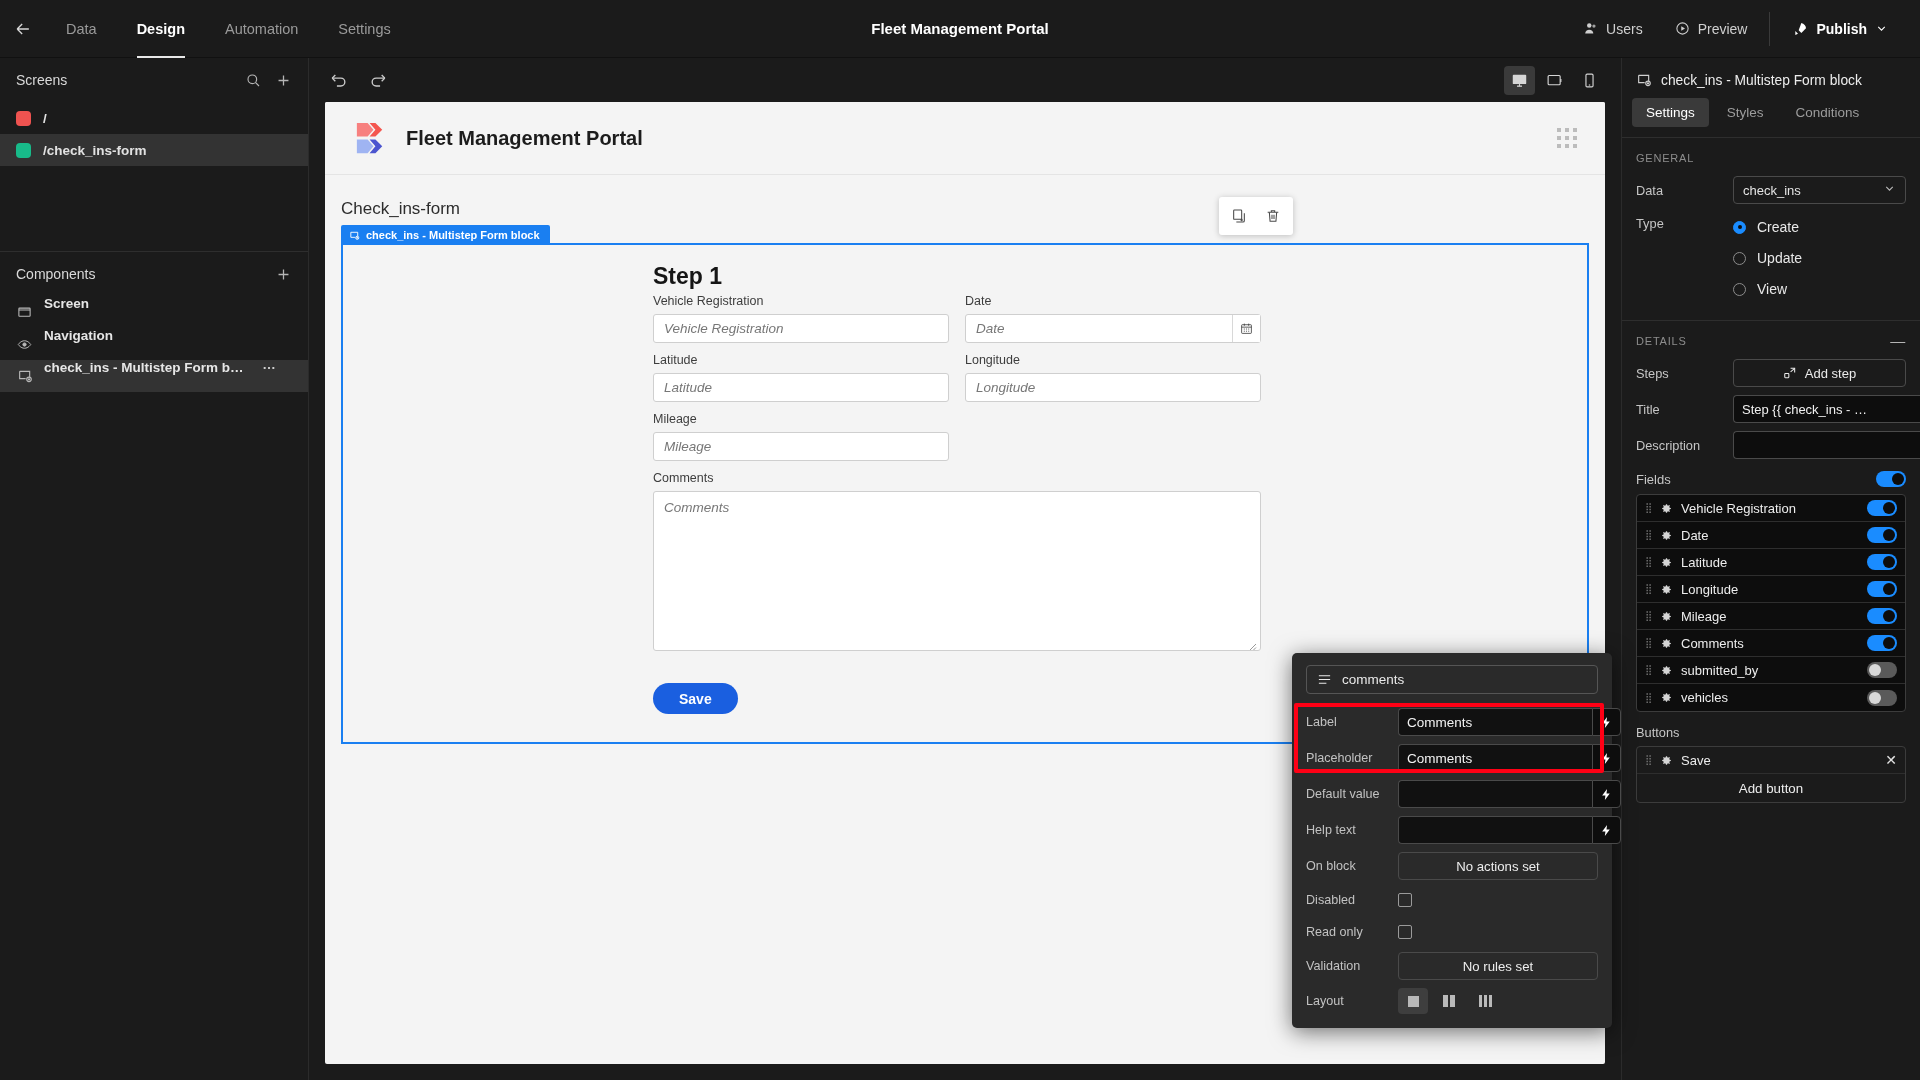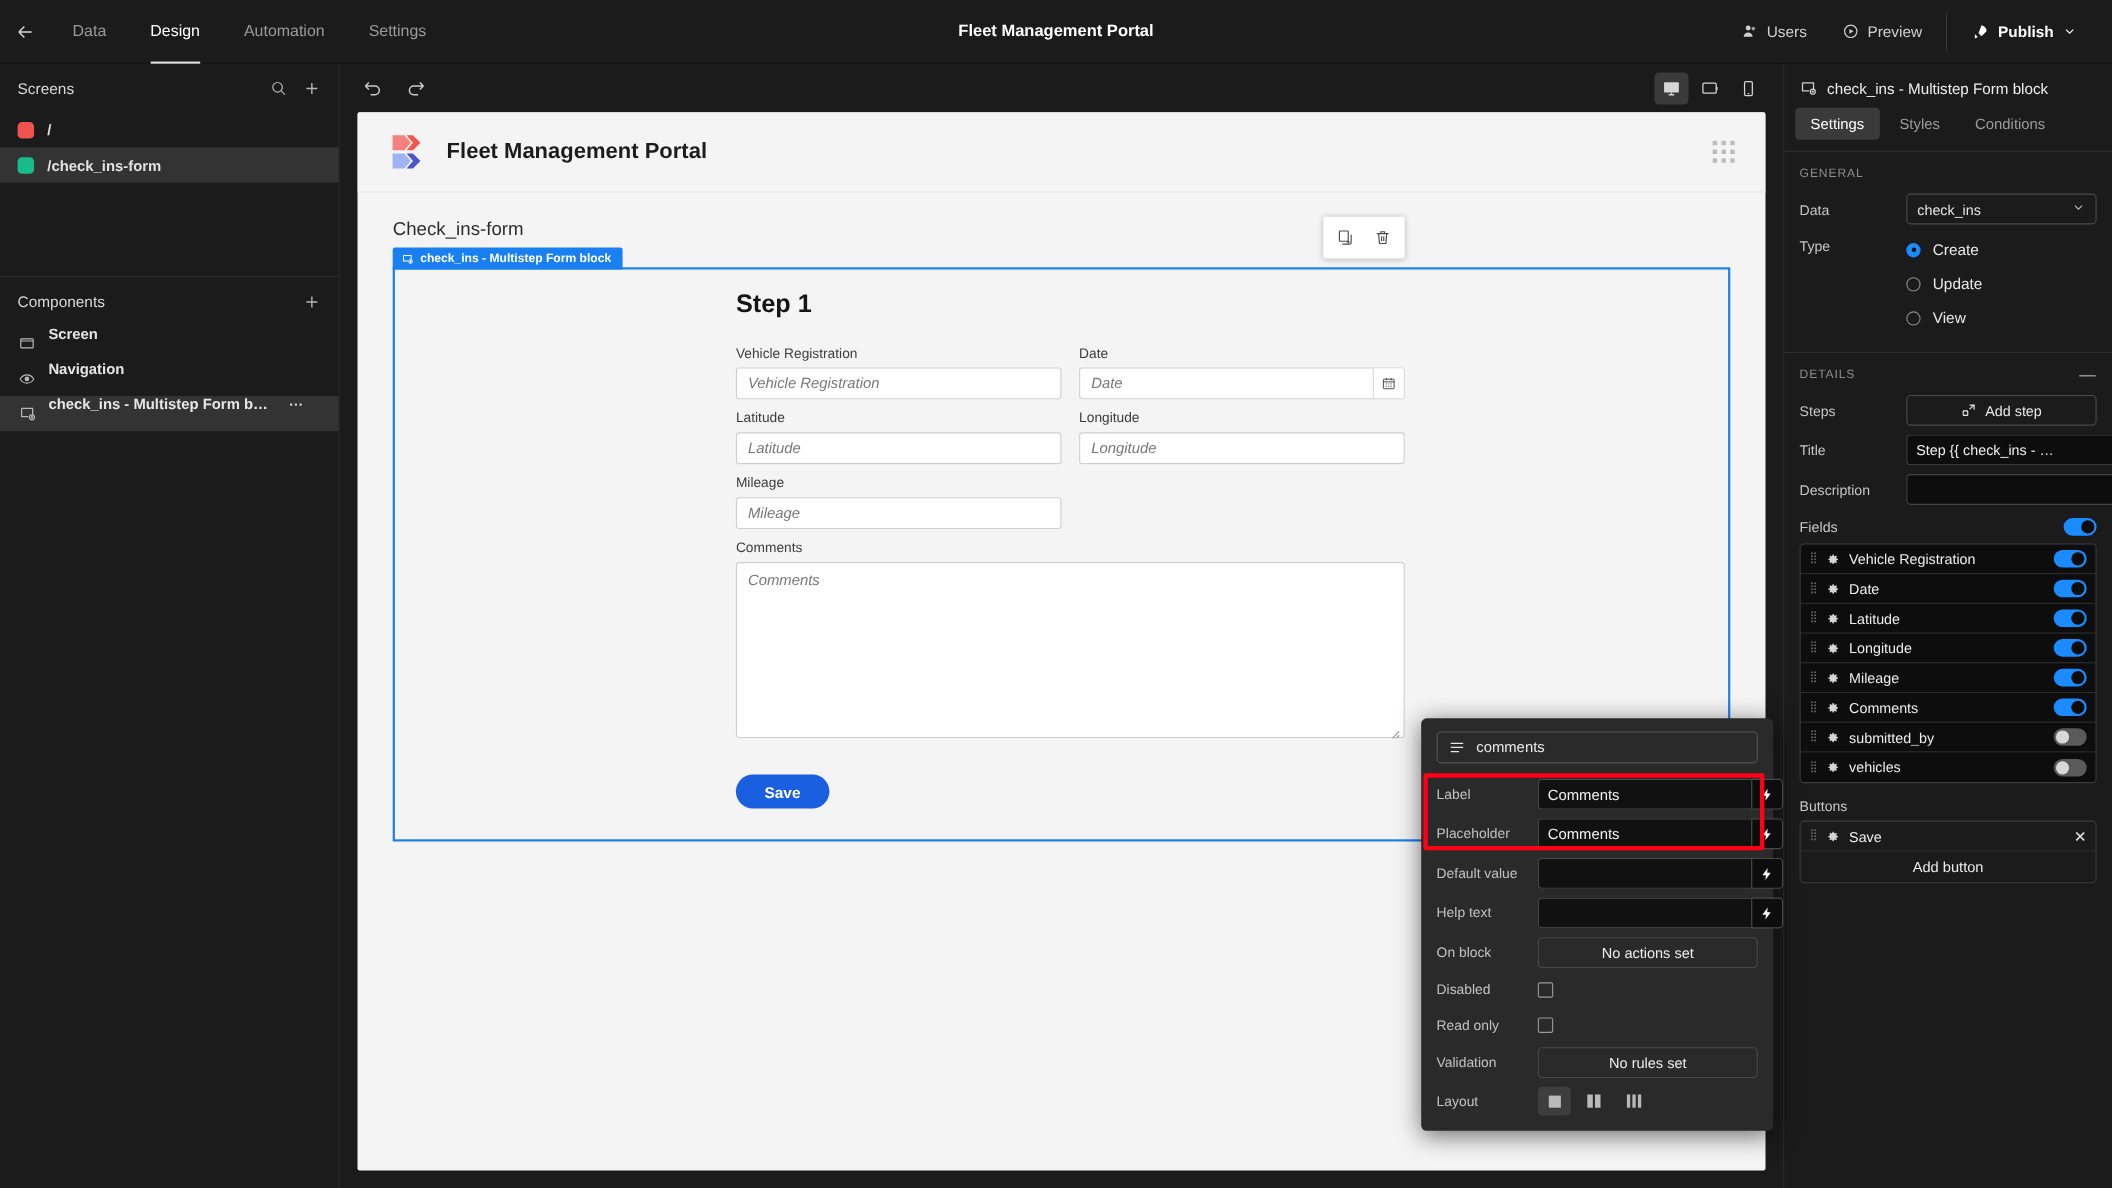--- a/index.html
+++ b/index.html
@@ -18,21 +18,21 @@
   }
   .back-btn {
     width: 46px; height: 58px; display: flex; align-items: center; justify-content: center;
     color: #d8d8d8; cursor: pointer;
   }
   .topnav { display: flex; align-items: center; gap: 0px; height: 58px; }
   .topnav-item {
     position: relative; height: 58px; display: flex; align-items: center;
     padding: 0 20px; color: #9a9a9a; font-size: 14.5px; cursor: pointer;
   }
-  .topnav-item.active { color: #fff; font-weight: normal; }
+  .topnav-item.active { color: #fff; font-weight: bold; }
   .topnav-item.active::after {
     content: ""; position: absolute; left: 20px; right: 20px; bottom: 0; height: 2px; background: #e8e8e8;
   }
   .apptitle {
     position: absolute; left: 0; right: 0; text-align: center; color: #fff;
     font-size: 15px; font-weight: bold; pointer-events: none;
   }
   .topright {
     margin-left: auto; display: flex; align-items: center; height: 58px; padding-right: 16px;
   }
@@ -97,42 +97,42 @@
   .canvas-nav {
     height: 73px; display: flex; align-items: center; padding: 0 28px;
     border-bottom: 1px solid #e4e4e4; background: #f4f4f4;
   }
   .logo { width: 39px; height: 39px; position: relative; flex: 0 0 39px; }
   .logo svg { display:block; }
   .canvas-nav .name { font-size: 20px; font-weight: bold; color: #1c1c1c; margin-left: 14px; }
   .grip { margin-left: auto; display: grid; grid-template-columns: repeat(3,4px); gap: 4px; }
   .grip i { width: 4px; height: 4px; background: #bcbcbc; display: block; }
 
-  .canvas-body { position: relative; padding: 0 32px; }
+  .canvas-body { position: relative; padding: 0 16px; }
   .screen-title-row {
     display: flex; align-items: center; height: 68px; position: relative;
   }
   .screen-title { font-size: 17px; color: #2d2d2d; }
   .hover-tools {
     position: absolute; right: 296px; top: 22px; height: 38px; background: #fff;
     border-radius: 3px; box-shadow: 0 1px 6px rgba(0,0,0,.22); display: flex; align-items: center;
     padding: 0 6px; gap: 6px;
   }
   .hover-tools .ht { width: 28px; height: 28px; display: flex; align-items: center; justify-content: center; color: #4a4a4a; cursor: pointer; }
 
   .form-block { position: relative; border: 2px solid #1a7ff1; background: #f4f4f4; }
   .block-tag {
     position: absolute; top: -20px; left: -2px; height: 20px; background: #1a7ff1; color: #fff;
     font-size: 11px; font-weight: bold; display: flex; align-items: center; gap: 6px;
     padding: 0 10px 0 8px; border-radius: 2px 2px 0 0; white-space: nowrap;
   }
   .form-inner { padding: 18px 0 28px 0; display: flex; }
   .form-col { width: 310px; flex: 0 0 310px; }
   .form-main { flex: 1; max-width: 608px; }
-  .step-title { font-size: 23px; font-weight: bold; color: #151515; margin-bottom: 24px; }
+  .step-title { font-size: 23px; font-weight: bold; color: #151515; margin-bottom: 4px; }
   .step-desc { font-size: 14.5px; color: #6e6e6e; font-style: italic; margin-bottom: 22px; }
   .f-row { display: flex; gap: 16px; margin-bottom: 10px; }
   .f-group { flex: 1; min-width: 0; }
   .f-group.half { flex: 0 0 296px; }
   .f-label { font-size: 12.5px; color: #3d3d3d; margin-bottom: 6px; display: block; }
   .f-input {
     width: 100%; height: 29px; background: #fff; border: 1px solid #cfcfcf; border-radius: 3px;
     padding: 0 10px; font-size: 13.5px; color: #333; font-family: "Liberation Sans", sans-serif;
   }
   .f-input::placeholder { color: #777; font-style: italic; }

